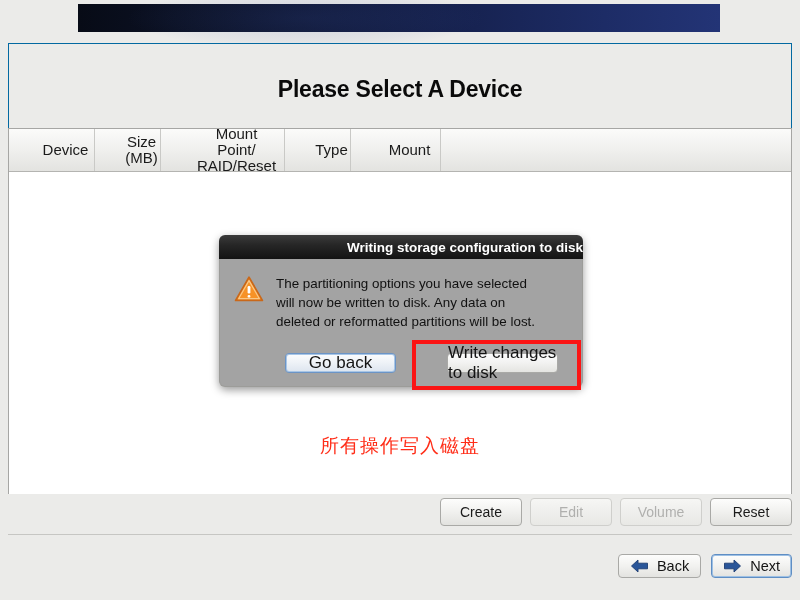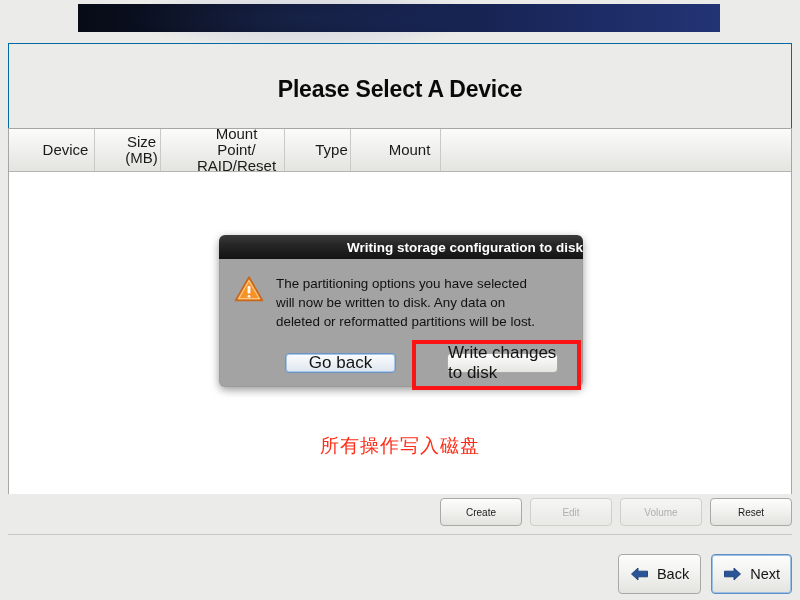--- a/index.html
+++ b/index.html
@@ -135,21 +135,21 @@
     gap: 8px;
   }
   .gbtn {
     box-sizing: border-box;
     height: 28px;
     min-width: 82px;
     padding: 0 14px;
     border: 1px solid #a9a9a6;
     border-radius: 4px;
     background: linear-gradient(180deg, #fdfdfc 0%, #f1f1ef 48%, #e2e2df 100%);
-    font-size: 10px;
+    font-size: 14px;
     color: #1a1a1a;
     display: flex;
     align-items: center;
     justify-content: center;
     font-family: "Liberation Sans", sans-serif;
   }
   .gbtn.disabled {
     color: #b0b0ae;
     border-color: #cfcfcc;
     background: linear-gradient(180deg, #f6f6f4 0%, #eeeeec 55%, #e8e8e5 100%);
@@ -167,21 +167,21 @@
   
   .nav-row {
     position: absolute;
     right: 8px;
     top: 554px;
     display: flex;
     gap: 10px;
   }
   .navbtn {
     box-sizing: border-box;
-    height: 40px;
+    height: 24px;
     min-width: 78px;
     padding: 0 11px;
     border: 1px solid #a9a9a6;
     border-radius: 4px;
     background: linear-gradient(180deg, #fdfdfc 0%, #f2f2f0 48%, #e3e3e0 100%);
     display: flex;
     align-items: center;
     justify-content: center;
     gap: 8px;
     font-size: 14.5px;

